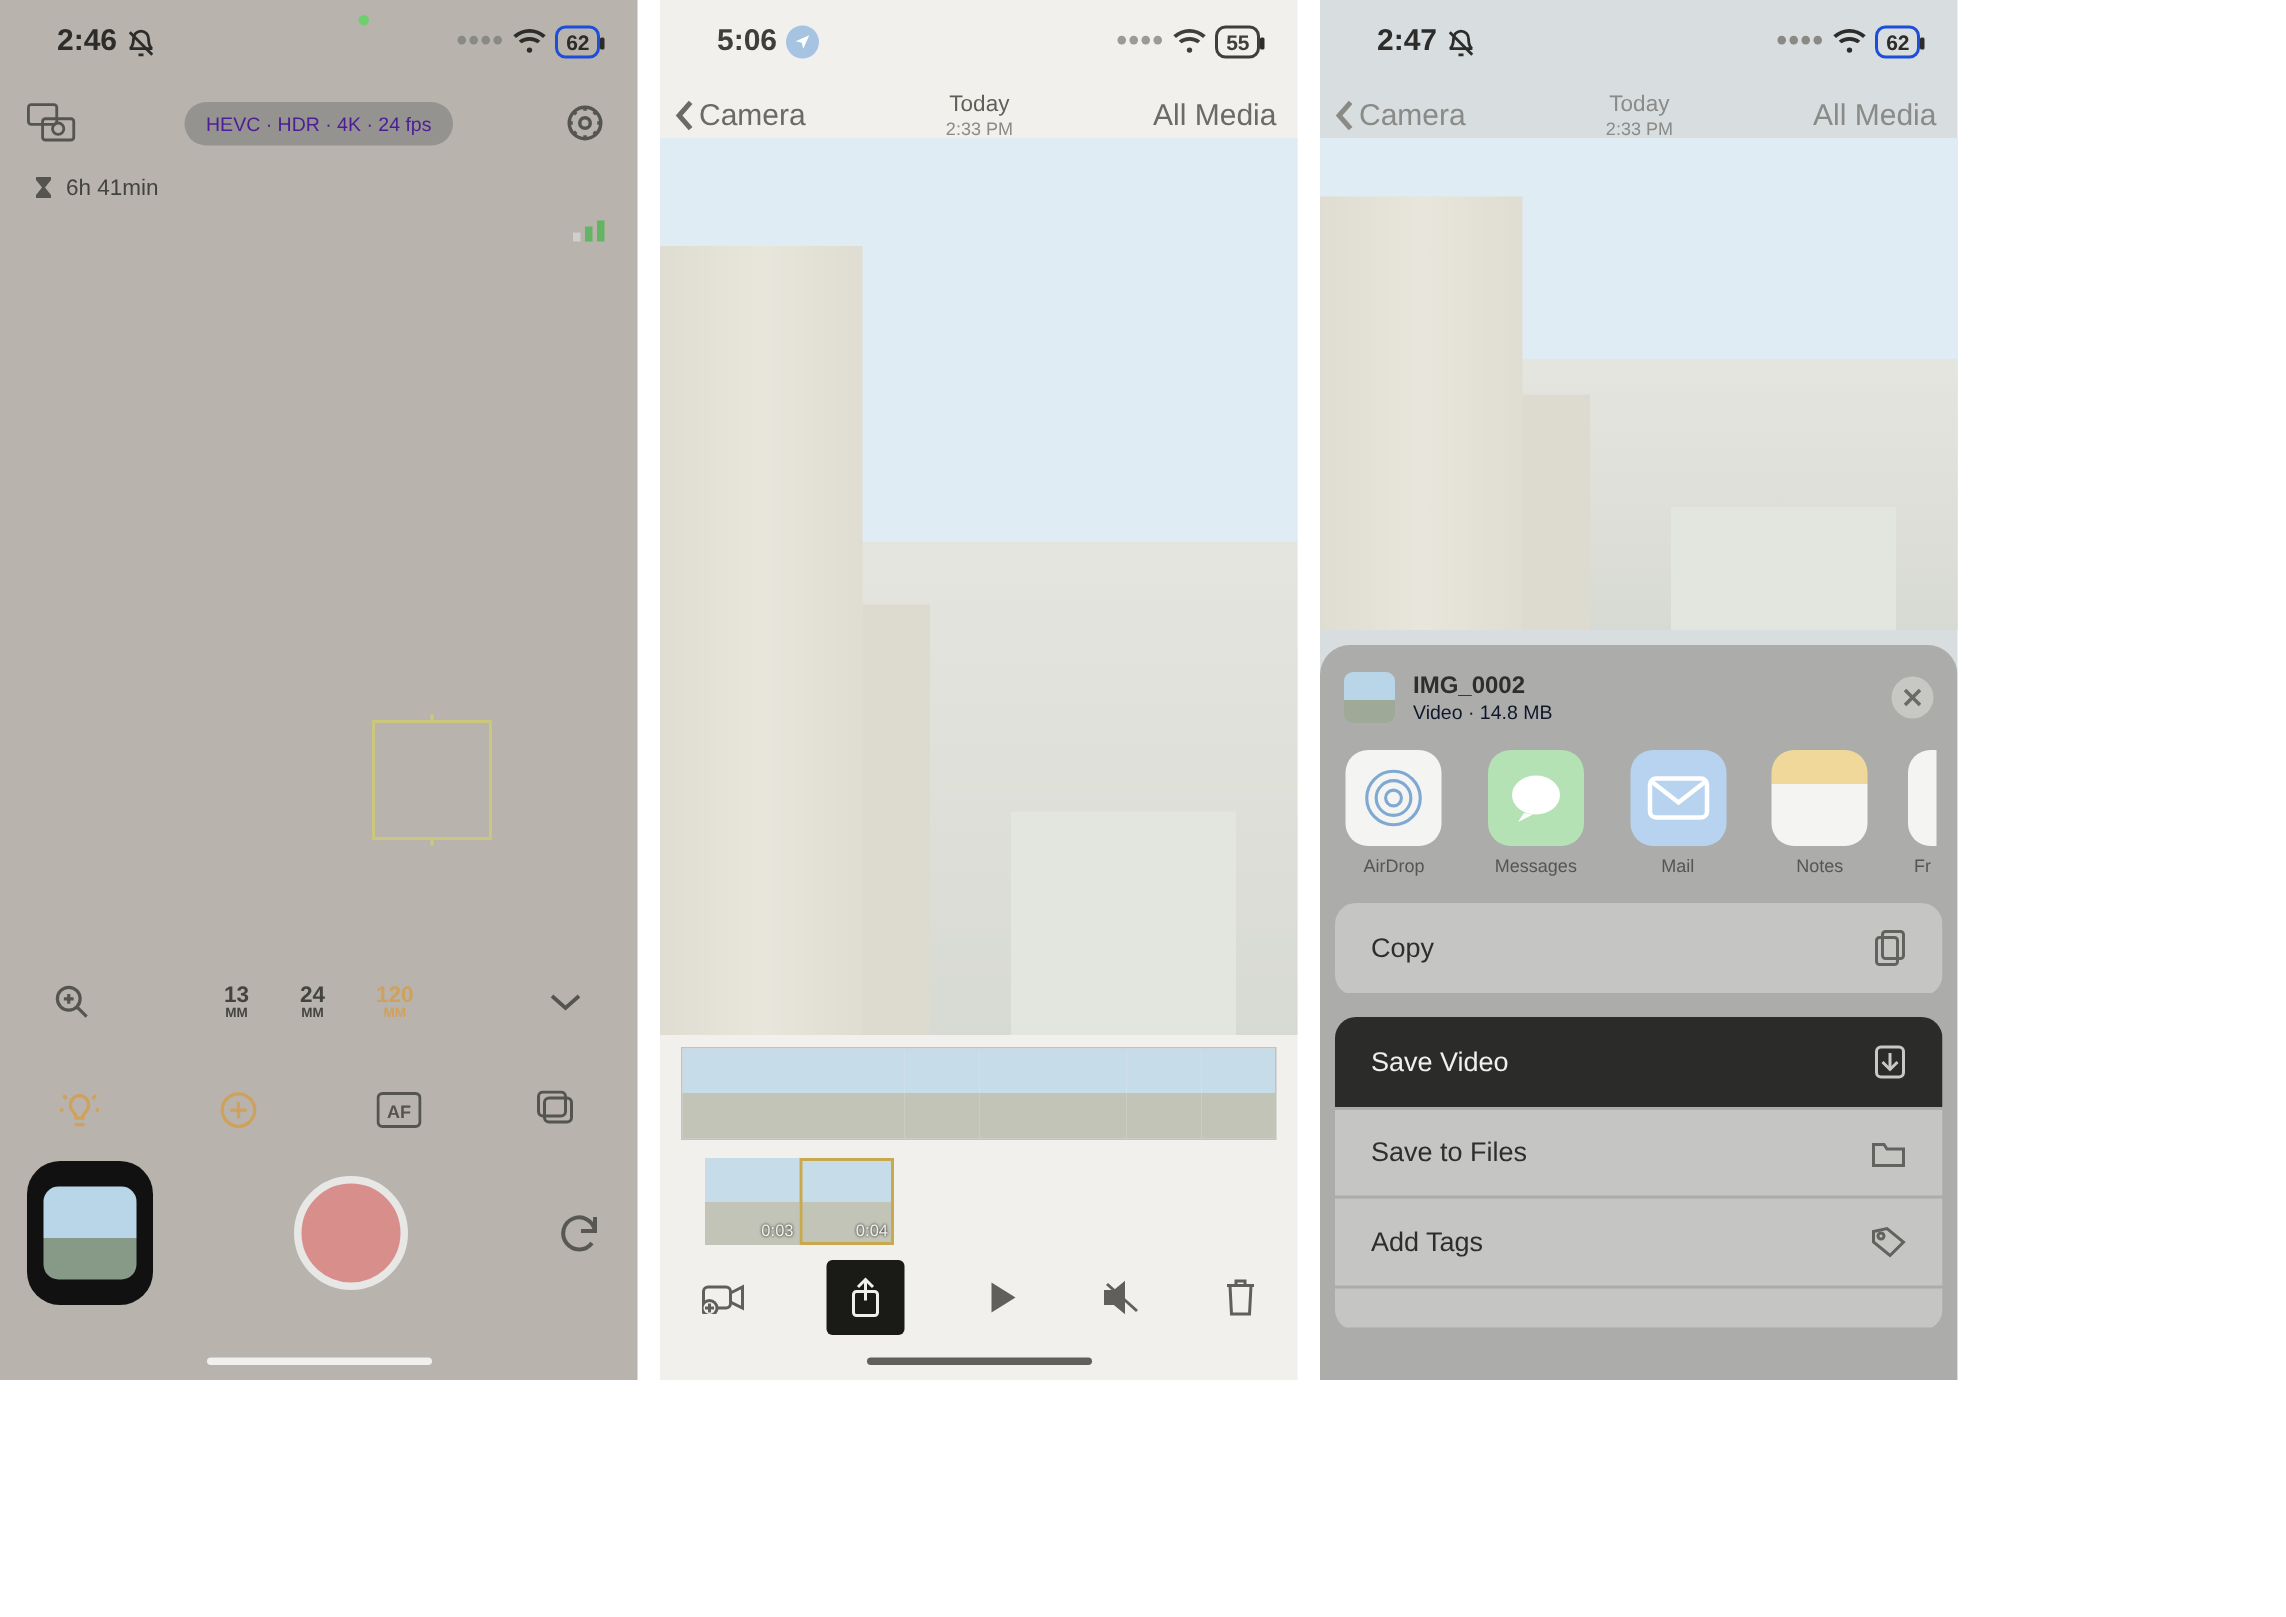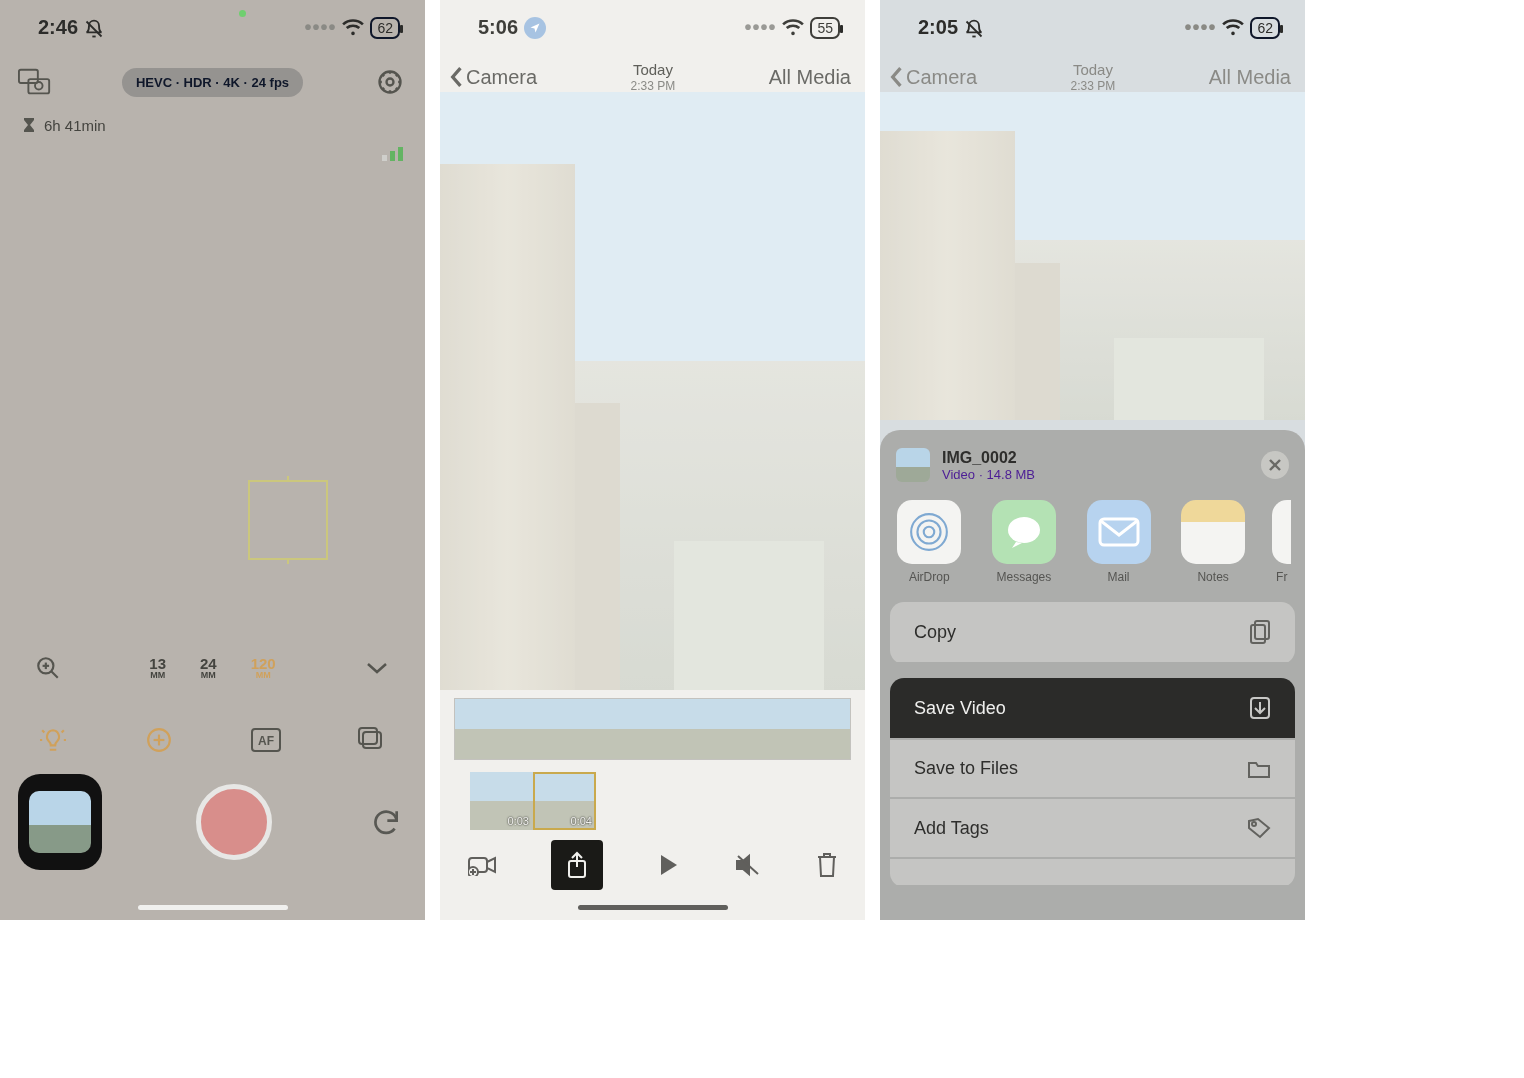--- a/index.html
+++ b/index.html
@@ -33,25 +33,25 @@
     padding: 0 25px 0 38px;
     font-weight: 600;
     font-size: 20px;
     color: #1a1a18;
   }
   .phone.first .status-bar,
   .phone.third .status-bar { color: #2c2c2a; }
   .status-left { display: flex; align-items: flex-end; gap: 6px; }
   .status-right { display: flex; align-items: center; gap: 6px; }
   .battery-pill {
-    border: 2px solid #0f172a;
+    border: 2px solid #1d4ed8;
     border-radius: 7px;
     padding: 0 5px;
     font-size: 14px;
-    font-weight: 400;
+    font-weight: 700;
     height: 22px;
     display: flex; align-items: center;
     position: relative;
   }
   .battery-pill::after {
     content: "";
     position: absolute;
     right: -5px; top: 6px;
     width: 3px; height: 8px;
     background: #2c2c2a; border-radius: 1px;
@@ -68,25 +68,25 @@
     color: #fff;
   }
 
   
   .s1-topbar {
     display: flex; align-items: center; justify-content: space-between;
     padding: 10px 18px 0 18px;
   }
   .s1-settings-pill {
     background: rgba(120,120,120,0.55);
-    color: #0f172a;
+    color: #4c1d95;
     border-radius: 18px;
     padding: 7px 14px;
     font-size: 13px;
-    font-weight: 700;
+    font-weight: 400;
   }
   .icon-box { width: 34px; height: 34px; display:flex;align-items:center;justify-content:center;color:#44443f;}
   .green-dot {
     width: 7px; height: 7px; border-radius: 50%;
     background: #6fcf6f; position: absolute; top: 10px; left: 50%; transform: translateX(26px);
   }
 
   .s1-timer-row {
     display: flex; align-items: center; gap: 8px;
     padding: 18px 22px 0 22px;
@@ -218,21 +218,21 @@
   .share-sheet {
     position:absolute; bottom:0; left:0; right:0; height:490px;
     background: rgba(170,170,168,0.95);
     border-top-left-radius:20px;border-top-right-radius:20px;
     padding:14px 10px 0 10px;
   }
   .share-head { display:flex; align-items:center; gap:12px; padding:4px 6px 12px 6px;}
   .share-thumb{width:34px;height:34px;border-radius:6px;background:linear-gradient(to bottom,#b9d5e8 55%,#9ea998 55%);}
   .share-meta{flex:1;color:#2e2e2c;}
   .share-meta .name{font-weight:600;font-size:16px;}
-  .share-meta .sub{font-size:13px;color:#4c1d95;}
+  .share-meta .sub{font-size:13px;color:#0f172a;}
   .share-close{width:28px;height:28px;border-radius:50%;background:#c7c7c3;color:#6a6a66;display:flex;align-items:center;justify-content:center;font-size:15px;}
   .share-apps{display:flex;gap:24px;overflow:hidden;padding:6px 4px 14px 4px;}
   .app{width:76px;text-align:center;font-size:12px;color:#555552;}
   .app-icon{width:64px;height:64px;border-radius:15px;margin:0 auto 6px;display:flex;align-items:center;justify-content:center;}
   .app-icon.airdrop{background:#f4f4f2;}
   .app-icon.messages{background:#b4e2b4;}
   .app-icon.mail{background:#b7d3ef;}
   .app-icon.notes{background:linear-gradient(to bottom,#efd89a 35%,#f4f4f2 35%);}
   .app-icon.extra{background:#f4f4f2;}
   .sheet-list{margin-top:4px;background:transparent;}
@@ -470,21 +470,21 @@
           <path d="M8,5 V2 H14 V5"></path>
         </svg>
     </span>
   </div>
   <div class="home-indicator"></div>
 </div>
 
 <div class="phone third">
   <div class="status-bar">
     <div class="status-left">
-      <span>2:05</span>
+      <span>2:47</span>
       <span class="bell-icon">
         <svg width="20" height="20" viewBox="0 0 24 24" fill="none" stroke="#2c2c2a" stroke-width="2.2">
             <path d="M18 8a6 6 0 10-12 0c0 7-3 8-3 8h18s-3-1-3-8"></path>
             <path d="M10 21h4"></path>
             <line x1="3" y1="3" x2="21" y2="21"></line>
           </svg>
       </span>
     </div>
     <div class="status-right">
       <span style="letter-spacing:1px;color:#8a8a85;">••••</span>

